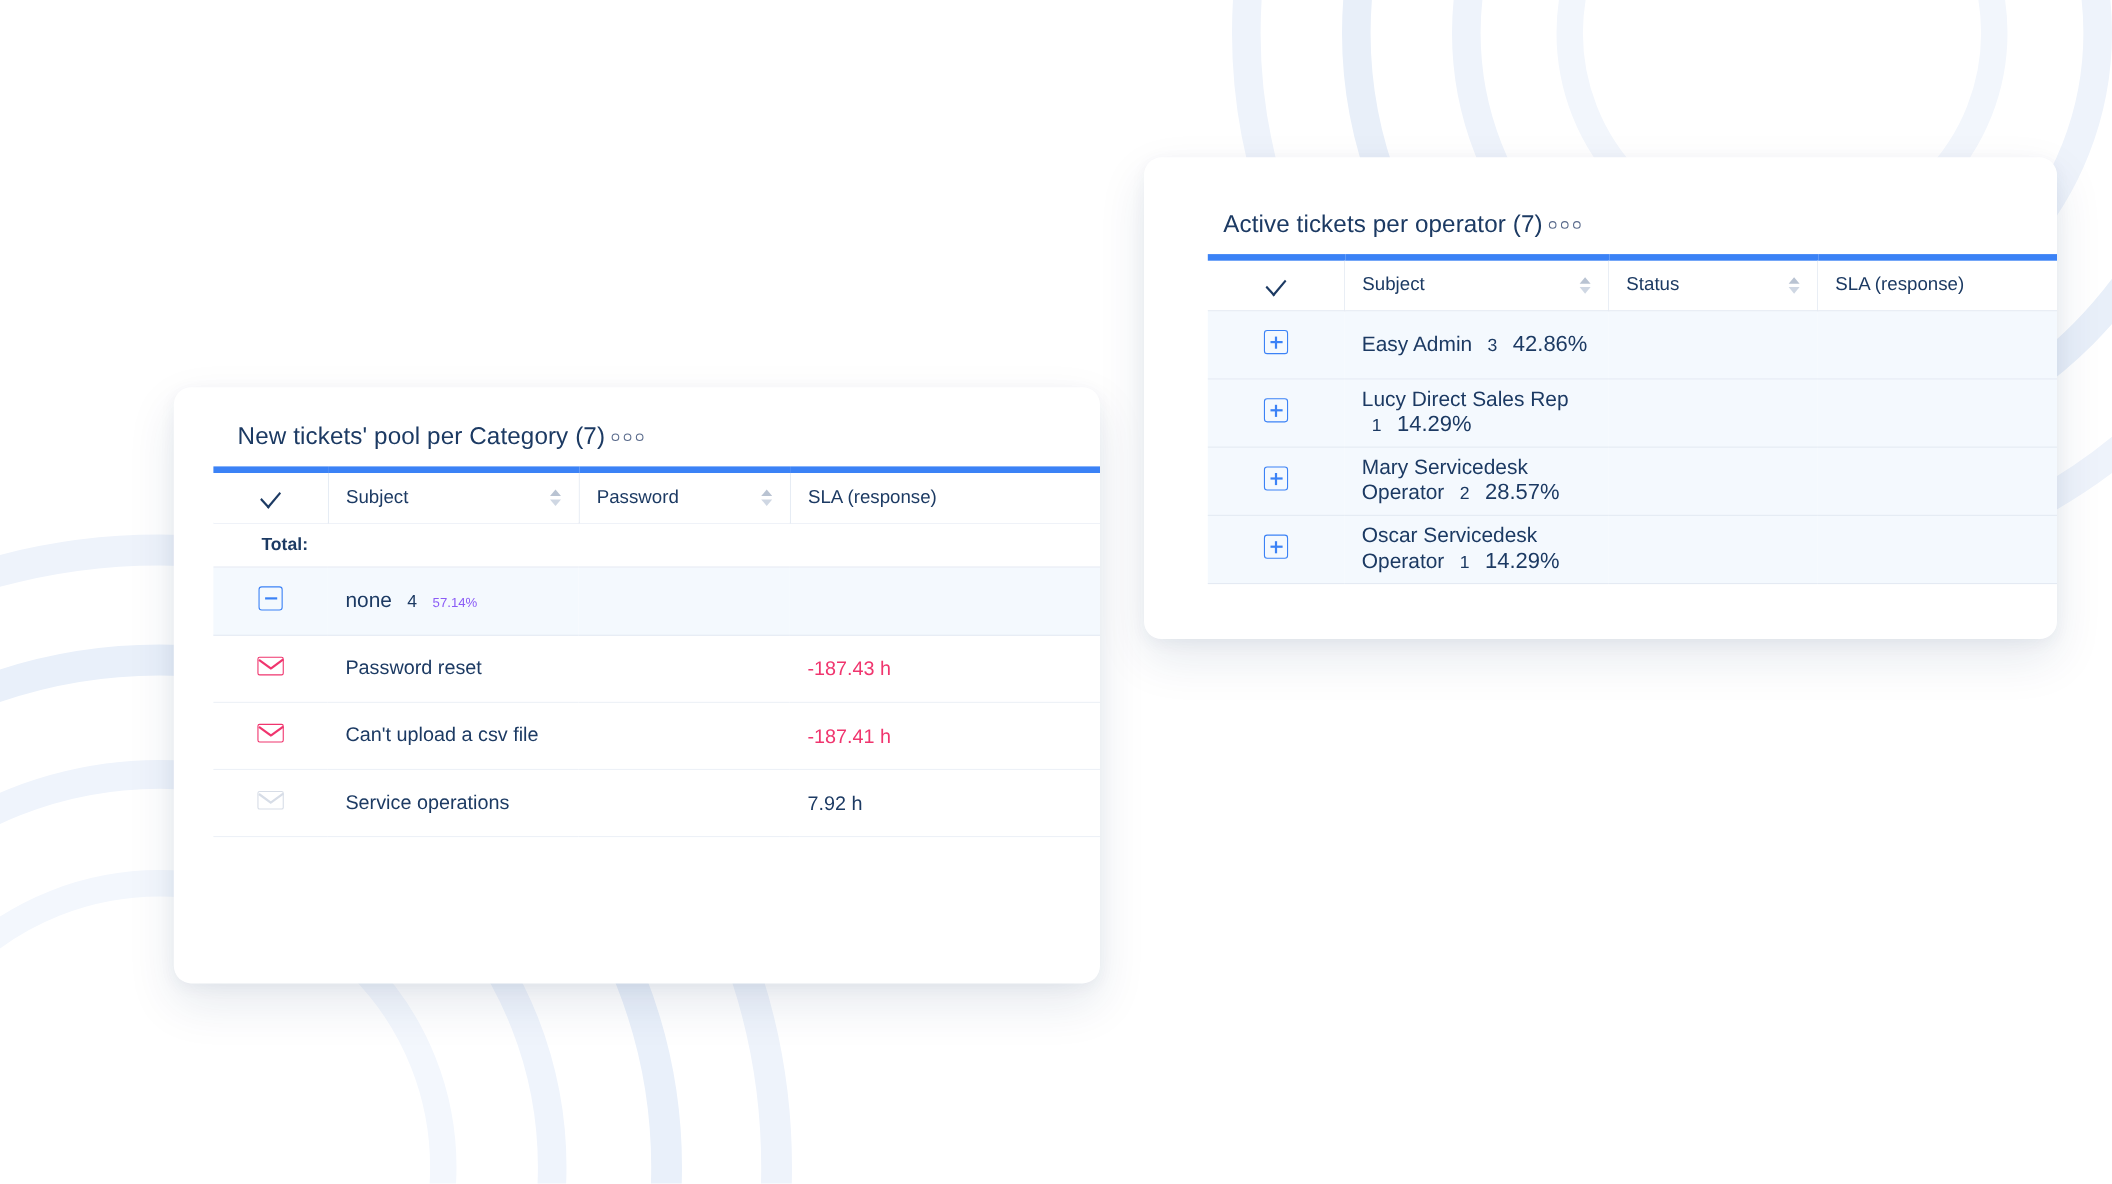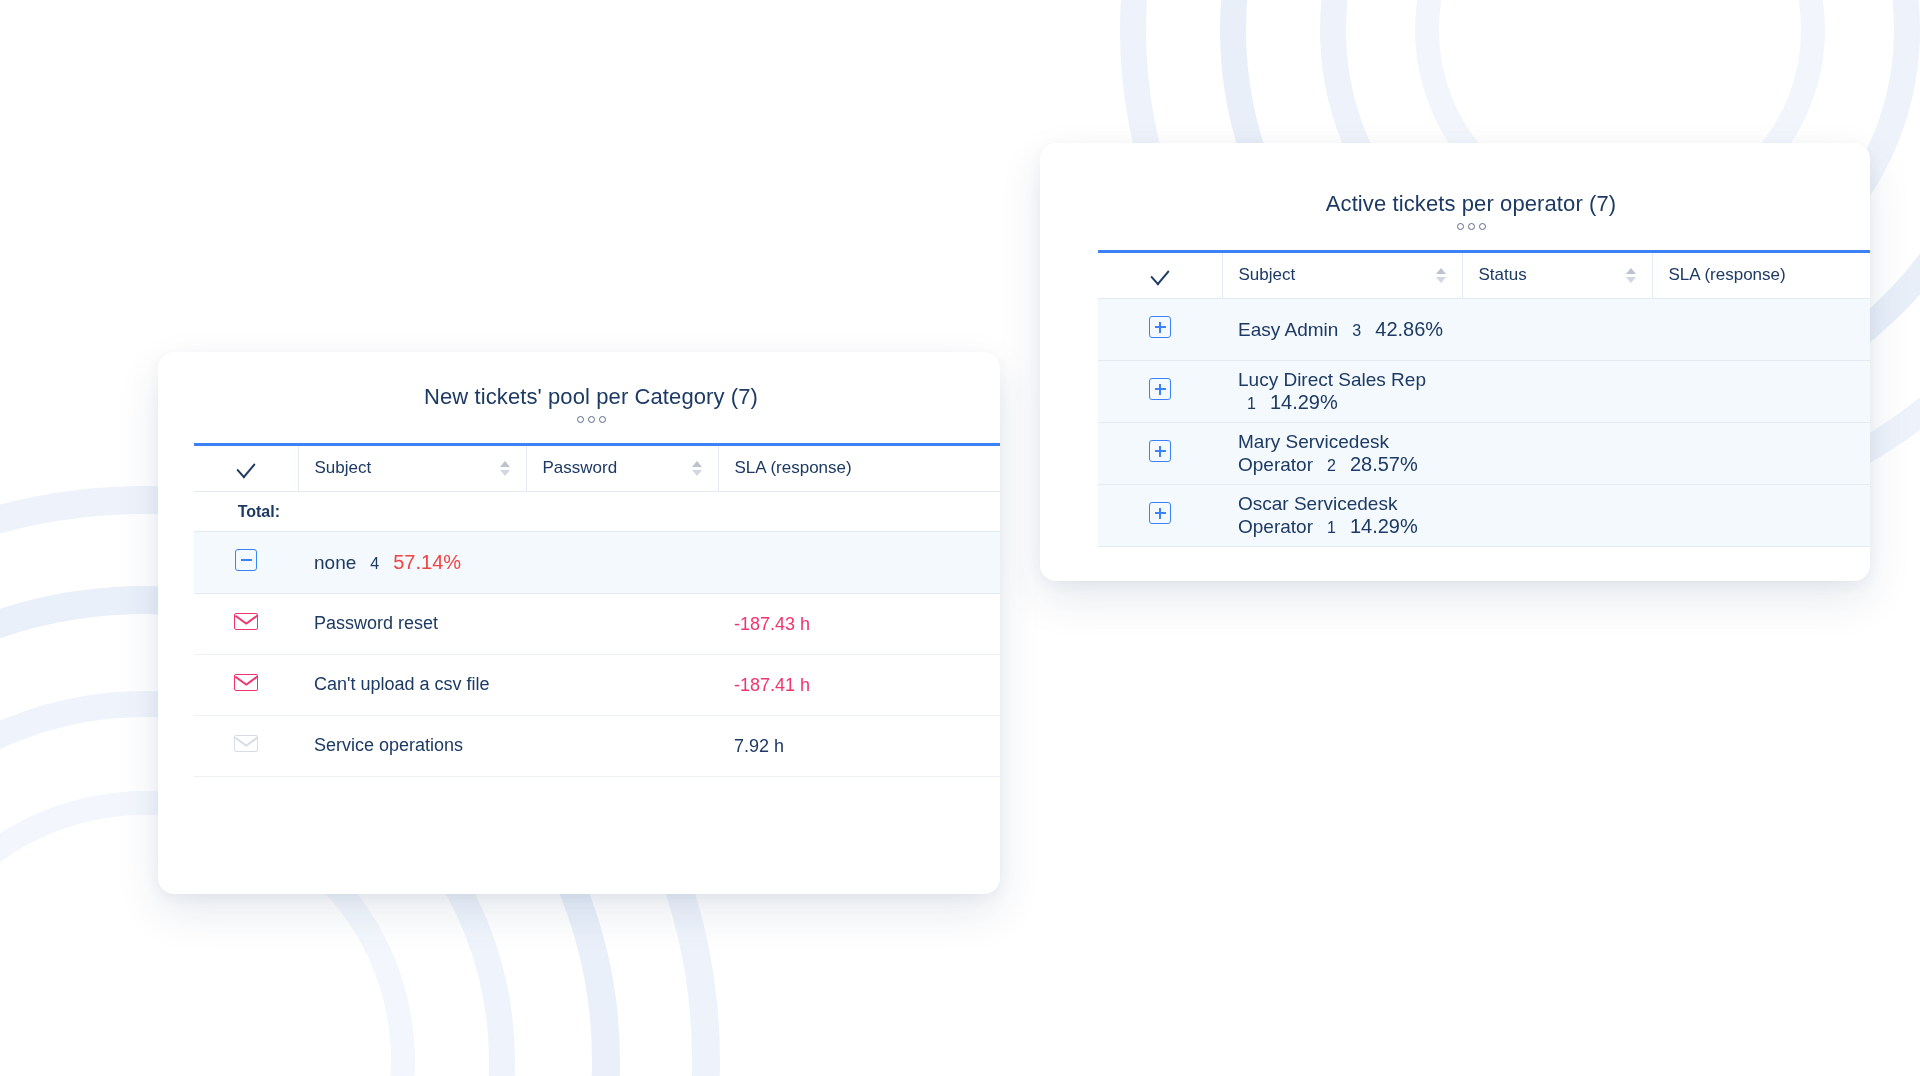--- a/index.html
+++ b/index.html
@@ -53,21 +53,20 @@
   }
 
   #card-left  { left: 158px; top: 352px;  width: 842px; height: 542px; }
   #card-right { left: 1040px; top: 143px; width: 830px; height: 438px; }
 
   .card-header {
     display: flex;
     align-items: center;
     justify-content: flex-start;
     padding: 32px 34px 14px 58px;
-    flex-direction: column;
   }
   #card-right .card-header { padding: 48px 40px 14px 72px; }
 
   .card-title {
     font-size: 22px;
     color: #1c3a63;
     letter-spacing: 0.1px;
     white-space: nowrap;
   }
 
@@ -94,21 +93,21 @@
   }
   #tbl-left  { width: 940px; margin-left: 36px; }
   #tbl-right { width: 1040px; margin-left: 58px; }
 
   thead th {
     font-weight: normal;
     font-size: 17px;
     color: #1c3a63;
     text-align: left;
     padding: 12px 16px 13px 16px;
-    border-top: 3px solid #3b82f6;
+    border-top: 6px solid #3b82f6;
     border-bottom: 1px solid #e4eaf3;
     border-right: 1px solid #e4eaf3;
     background: #ffffff;
     position: relative;
     vertical-align: middle;
     white-space: nowrap;
   }
   thead th:last-child { border-right: none; }
 
   .th-inner { display: flex; align-items: center; justify-content: space-between; }
@@ -151,21 +150,21 @@
   }
 
   tr.total-row td { border-bottom: 1px solid #e4eaf3; height: 40px; font-size: 16px; }
   tr.total-row .total-label { text-align: right; padding-right: 18px; color:#1c3a63;font-weight:bold; }
 
   tr.group-row { background: #f4f9fe; }
   tr.group-row td { border-bottom: 1px solid #e4eaf3; height: 62px; }
 
   .grp-title { font-size: 19px; color: #1c3a63; margin-top: 40px; }
   .grp-count { font-size: 16px; color: #1c3a63; margin-left: 9px; }
-  .grp-pct   { font-size: 20px; color: #ef4444; margin-left: 9px; }
+  .grp-pct   { font-size: 12px; color: #8b5cf6; margin-left: 9px; }
 
   .col-toggle { width: 104px; text-align: center; padding: 0; }
 
   
   .expander {
     display: inline-flex;
     align-items: center;
     justify-content: center;
     width: 22px; height: 22px;
     border: 1.6px solid #3b82f6;

